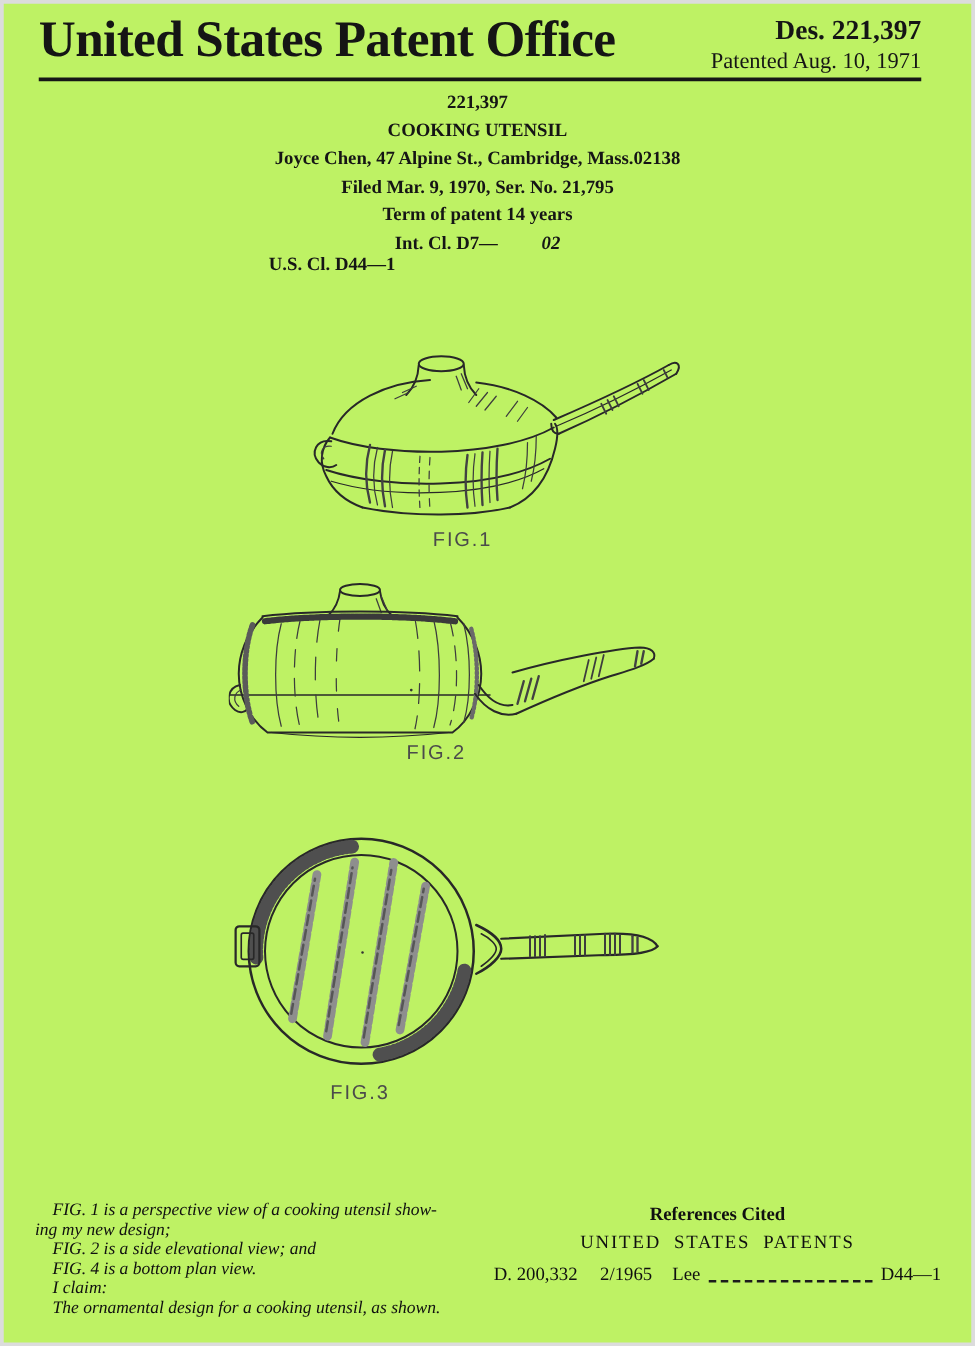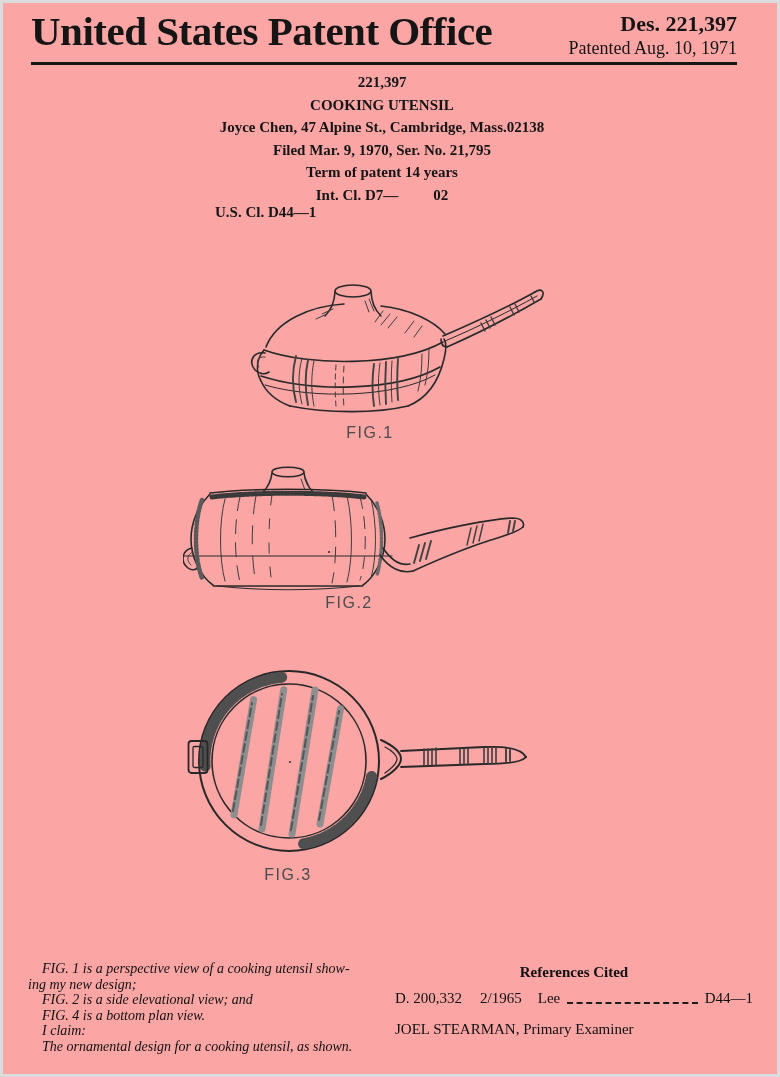--- a/index.html
+++ b/index.html
@@ -1,34 +1,34 @@
 <!DOCTYPE html>
 <html><head>
 <meta charset="utf-8">
 <style>
   html,body{margin:0;padding:0;background:#f4f4f4;}
   .page{
     position:relative;width:780px;height:1077px;margin:0 auto;
-    background:#fca5a5;border:3px solid #dcdcdc;box-sizing:border-box;
+    background:#bef264;border:3px solid #dcdcdc;box-sizing:border-box;
     font-family:"Liberation Serif",serif;color:#151515;overflow:hidden;
   }
   
   .office-title{
     position:absolute;left:28px;top:4px;margin:0;
     font-size:41px;font-weight:bold;letter-spacing:-0.5px;white-space:nowrap;
   }
   .hdr-right{position:absolute;right:40px;top:9px;text-align:right;}
   .doc-num{font-size:22px;font-weight:bold;line-height:24px;}
   .patented{font-size:18px;font-weight:normal;line-height:21px;margin-top:2px;}
   .hdr-rule{position:absolute;left:28px;right:40px;top:59px;height:3px;background:#161616;}
   
   .info{position:absolute;left:0;right:16px;top:72px;text-align:center;}
   .info .iline{font-size:15px;font-weight:bold;line-height:15px;margin-bottom:7.5px;white-space:nowrap;}
   .info .zip{}
-  .ital{margin-left:35px;}
+  .ital{font-style:italic;margin-left:35px;}
   .us-cl{position:absolute;left:212px;top:201px;font-size:15px;font-weight:bold;white-space:nowrap;}
   
   .figsvg{position:absolute;}
   .fig-label{
     position:absolute;transform:translateX(-50%);
     font-family:"Liberation Sans",sans-serif;font-size:16px;color:#4b4b4b;
     letter-spacing:1.5px;white-space:nowrap;
   }
   .fig path,.fig ellipse,.fig rect,.fig circle{fill:none;stroke:#282828;stroke-width:1.6;stroke-linecap:round;stroke-linejoin:round;}
   .fig .h{stroke:#3d3d3d;stroke-width:1;}
@@ -218,23 +218,23 @@
     <div class="cline ind">FIG. 1 is a perspective view of a cooking utensil show-</div>
     <div class="cline">ing my new design;</div>
     <div class="cline ind">FIG. 2 is a side elevational view; and</div>
     <div class="cline ind">FIG. 4 is a bottom plan view.</div>
     <div class="cline ind">I claim:</div>
     <div class="cline ind">The ornamental design for a cooking utensil, as shown.</div>
   </div>
 
   <div class="refs">
     <div class="rhead">References Cited</div>
+    <div class="rsub">UNITED STATES PATENTS</div>
     <div class="rentry">
       <span class="rnum">D. 200,332</span>
       <span class="rdate">2/1965</span>
       <span class="rname">Lee</span>
       <span class="leader"></span>
       <span class="rcls">D44—1</span>
     </div>
-    <div class="rexam">JOEL STEARMAN, Primary Examiner</div>
   </div>
 
 </div>
 
 </body></html>

